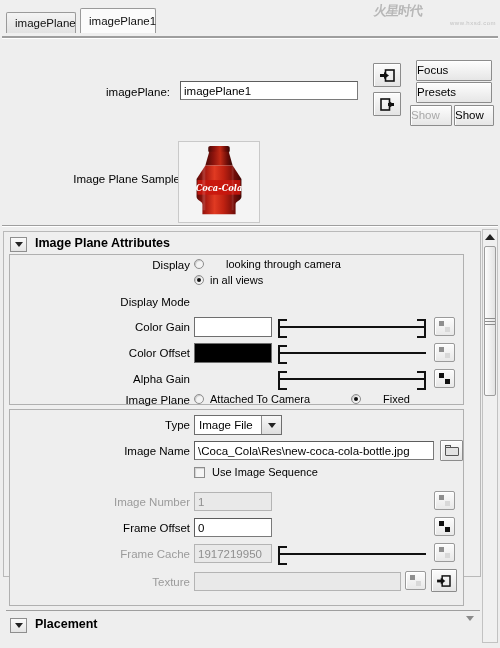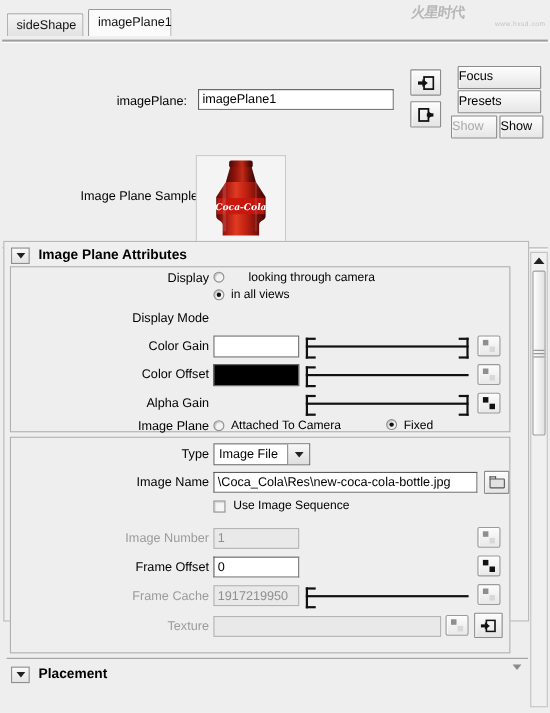--- a/index.html
+++ b/index.html
@@ -179,21 +179,21 @@
   .folder .f-b{position:absolute;left:0;bottom:0;width:14px;height:9px;border:1px solid #555;background:#e2e2e2;box-sizing:border-box;border-radius:1px;}
   .folder .f-t{position:absolute;left:0;top:0;width:6px;height:3px;border:1px solid #555;border-bottom:none;background:#e2e2e2;box-sizing:border-box;}
 </style>
 </head>
 <body>
 
 <div class="app">
 
   <div class="tabstrip">
     <div class="tab inactive" style="left:6px;width:70px;">
-      <span>sideShape</span>
+      <span>imagePlane</span>
     </div>
     <div class="tab active" style="left:80px;width:76px;">
       <span>imagePlane1</span>
     </div>
     <div class="tab-caret"></div>
     <div class="tabline"></div>
     <div class="tabline2"></div>
   </div>
 
   <div class="watermark">
@@ -260,21 +260,21 @@
 
       <rect x="24" y="12" width="3" height="58" fill="#ffffff" opacity=".14"></rect>
       <rect x="54" y="12" width="2" height="58" fill="#ffffff" opacity=".10"></rect>
       <rect x="0" y="76" width="82" height="6" fill="#f4f4f4"></rect>
     </svg>
   </div>
 
   <div class="sep-sunken" style="left:2px;top:225px;width:496px;"></div>
   <div class="sep-light" style="left:2px;top:226px;width:496px;"></div>
 
-  <div class="panel" style="left:3px;top:219px;width:478px;height:346px;">
+  <div class="panel" style="left:3px;top:231px;width:478px;height:346px;">
 
     <div class="expander" style="position:absolute;left:6px;top:5px;">
       <span class="tri-down"></span>
     </div>
     <div class="frame-title" style="position:absolute;left:31px;top:4px;">Image Plane Attributes</div>
 
     <div class="panel-inner" style="left:5px;top:22px;width:455px;height:151px;">
 
       <div class="lbl" style="position:absolute;left:40px;top:4px;width:140px;">Display</div>
       <div style="position:absolute;left:184px;top:3px;display:flex;align-items:center;gap:22px;">
@@ -326,21 +326,21 @@
           <i class="ck-a" style="background:#111;"></i>
           <i class="ck-b" style="background:#111;"></i>
         </span>
       </div>
 
       <div class="lbl" style="position:absolute;left:40px;top:139px;width:140px;">Image Plane</div>
       <div style="position:absolute;left:184px;top:138px;display:flex;align-items:center;gap:6px;">
         <span class="radio"></span>
         <span>Attached To Camera</span>
       </div>
-      <div style="position:absolute;left:341px;top:138px;display:flex;align-items:flex-start;gap:6px;">
+      <div style="position:absolute;left:341px;top:138px;display:flex;align-items:center;gap:22px;">
         <span class="radio on"></span>
         <span>Fixed</span>
       </div>
     </div>
 
     <div class="panel-inner" style="left:5px;top:177px;width:455px;height:197px;">
 
       <div class="lbl" style="position:absolute;left:40px;top:9px;width:140px;">Type</div>
       <div class="combo" style="position:absolute;left:184px;top:5px;width:88px;">
         <span class="cval">Image File</span>

